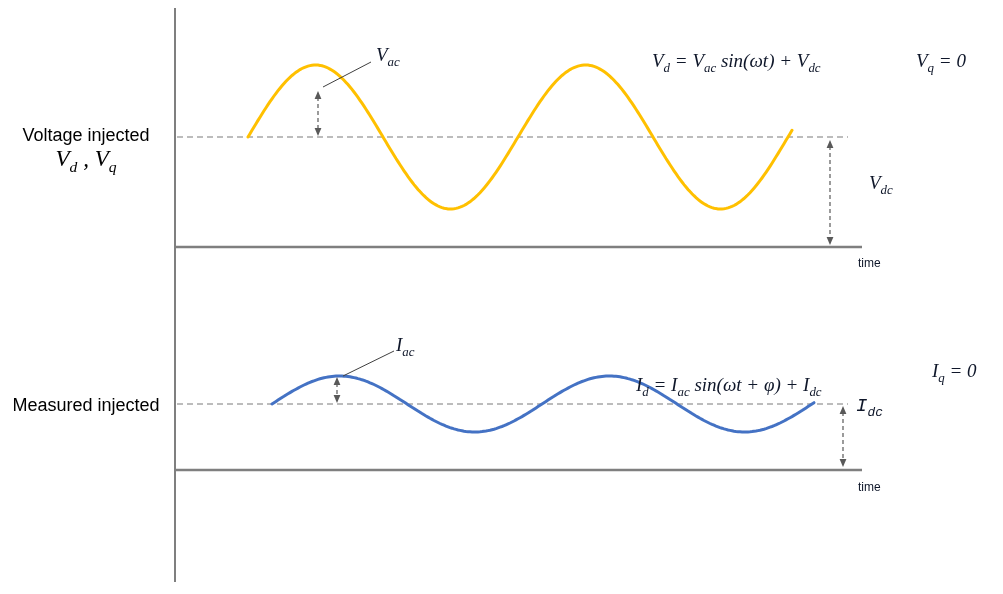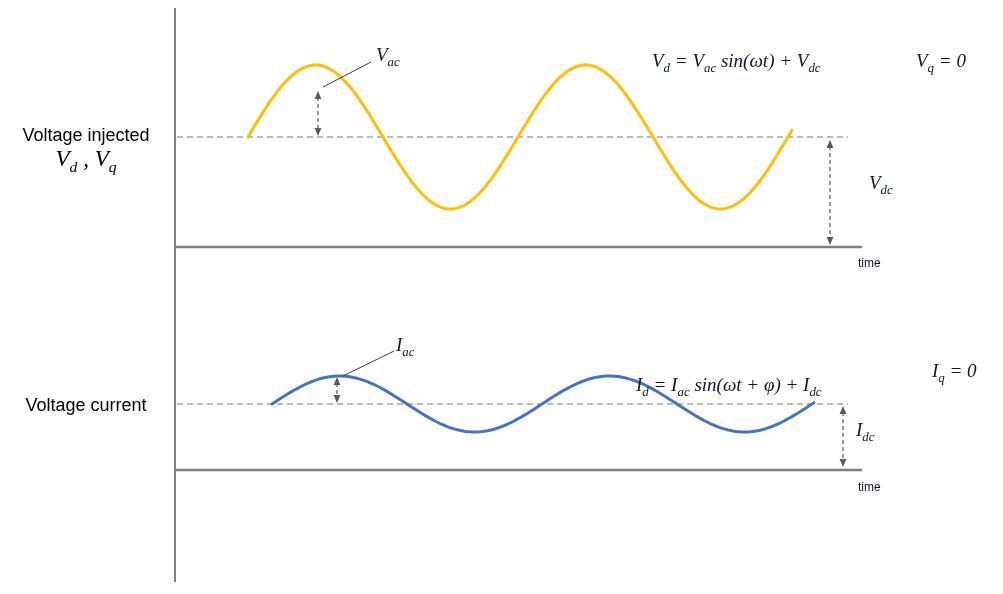--- a/index.html
+++ b/index.html
@@ -59,23 +59,23 @@
   </div>
 
   <div class="txt math eq" style="left:652px; top:50px;">V<sub>d</sub> = V<sub>ac</sub> sin(ωt) + V<sub>dc</sub></div>
   <div class="txt math eq" style="left:916px; top:50px;">V<sub>q</sub> = 0</div>
 
   <div class="txt math eq" style="left:376px; top:44px;">V<sub>ac</sub></div>
   <div class="txt math eq" style="left:853px; top:172px;margin-left:16px;">V<sub>dc</sub></div>
   <div class="txt plain small-label" style="left:858px; top:256px;">time</div>
 
   <div class="side-label" style="top:393px;">
-    <div class="l1 plain">Voltage current</div>
+    <div class="l1 plain">Measured injected</div>
   </div>
 
   <div class="txt math eq" style="left:636px; top:346px;margin-top:28px;">I<sub>d</sub> = I<sub>ac</sub> sin(ωt + φ) + I<sub>dc</sub></div>
   <div class="txt math eq" style="left:932px; top:360px;">I<sub>q</sub> = 0</div>
 
   <div class="txt math eq" style="left:396px; top:334px;">I<sub>ac</sub></div>
-  <div class="txt math eq" style="left:856px; top:419px;">I<sub>dc</sub></div>
+  <div class="txt math eq" style="left:856px; top:395px;font-family:Liberation Mono, monospace;">I<sub>dc</sub></div>
   <div class="txt plain small-label" style="left:858px; top:480px;">time</div>
 
 </div>
 
 </body></html>

